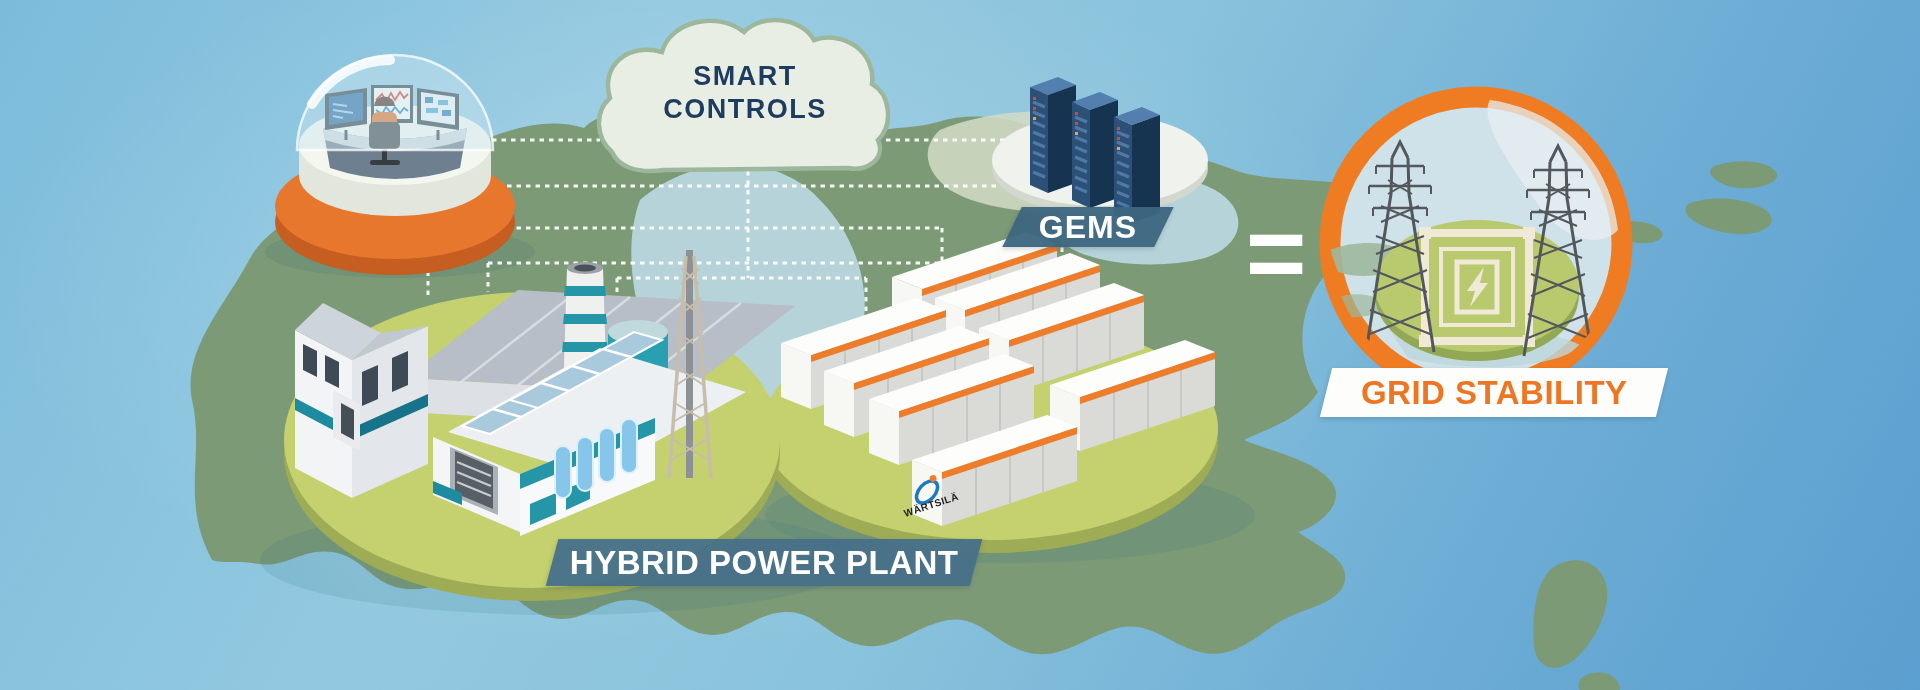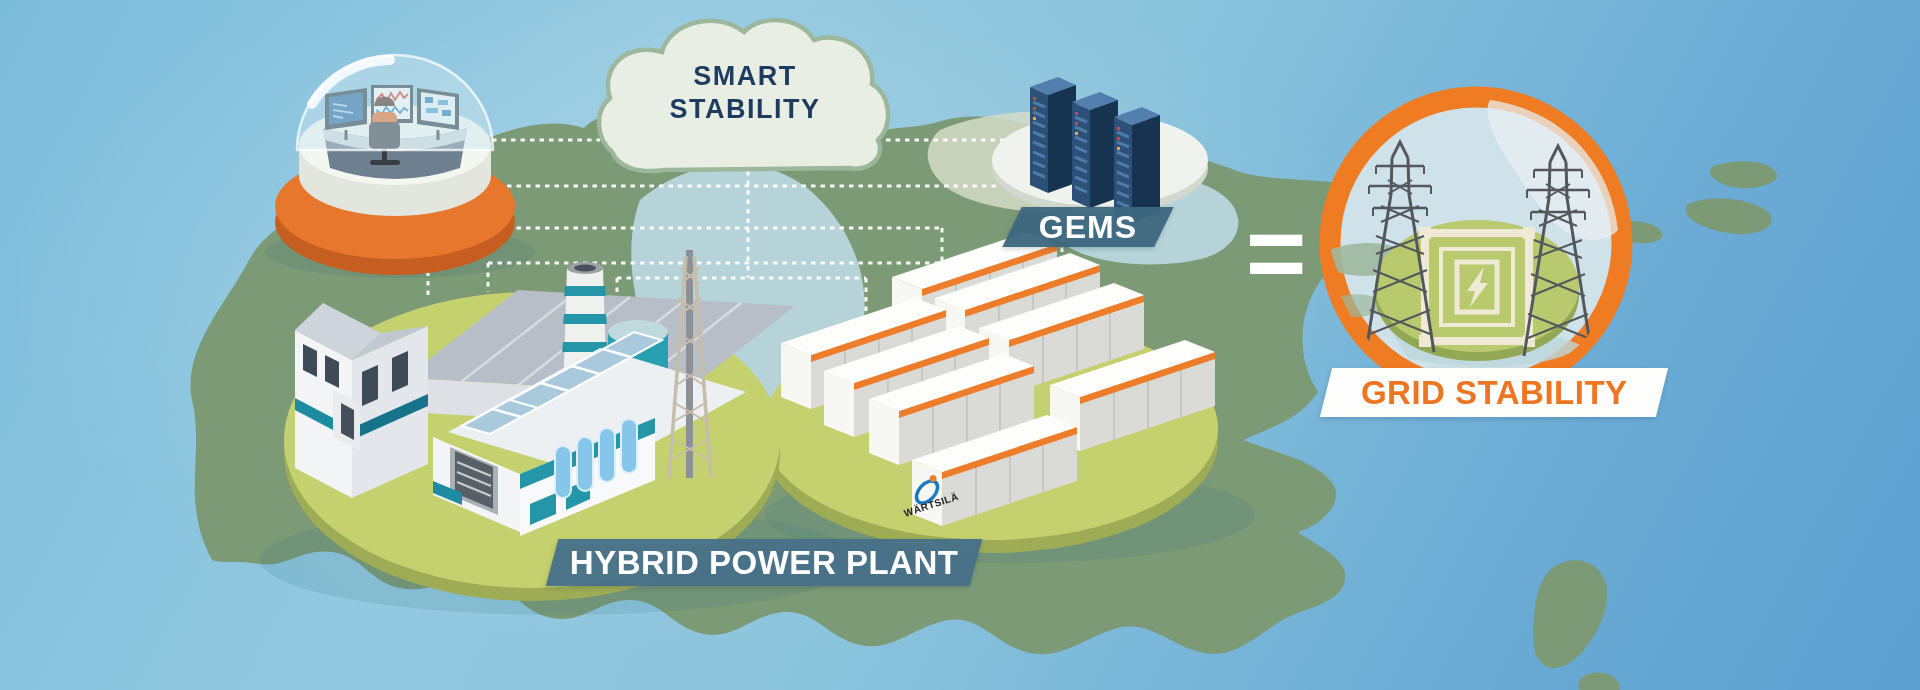--- a/index.html
+++ b/index.html
@@ -366,21 +366,21 @@
         <path stroke-width="3" d="M-34,0 L-9,-158 L-8,-194 M34,0 L9,-158 L8,-194 M-8,-194 L0,-210 L8,-194"></path>
         <path stroke-width="2.5" d="M-24,-186 H24 M-31,-166 H31 M-27,-144 H27"></path>
         <path stroke-width="2" d="M-24,-186 v8 M24,-186 v8 M-31,-166 v8 M31,-166 v8 M-27,-144 v8 M27,-144 v8"></path>
         <path stroke-width="2" d="M-30,-18 L30,-42 M30,-18 L-30,-42 M-27,-60 L27,-82 M27,-60 L-27,-82 M-24,-98 L24,-116 M24,-98 L-24,-116 M-19,-130 L19,-146 M19,-130 L-19,-146 M-12,-158 L12,-172 M12,-158 L-12,-172"></path>
       </g>
     </g>
   </g>
 </svg>
 
 <div id="smart-label" class="label">SMART
-STABILITY</div>
+CONTROLS</div>
 
 <div id="banner-gems" class="banner">
   <span class="txt">GEMS</span>
 </div>
 
 <div id="banner-hybrid" class="banner">
   <span class="txt">HYBRID POWER PLANT</span>
 </div>
 
 <div id="banner-grid" class="banner">

